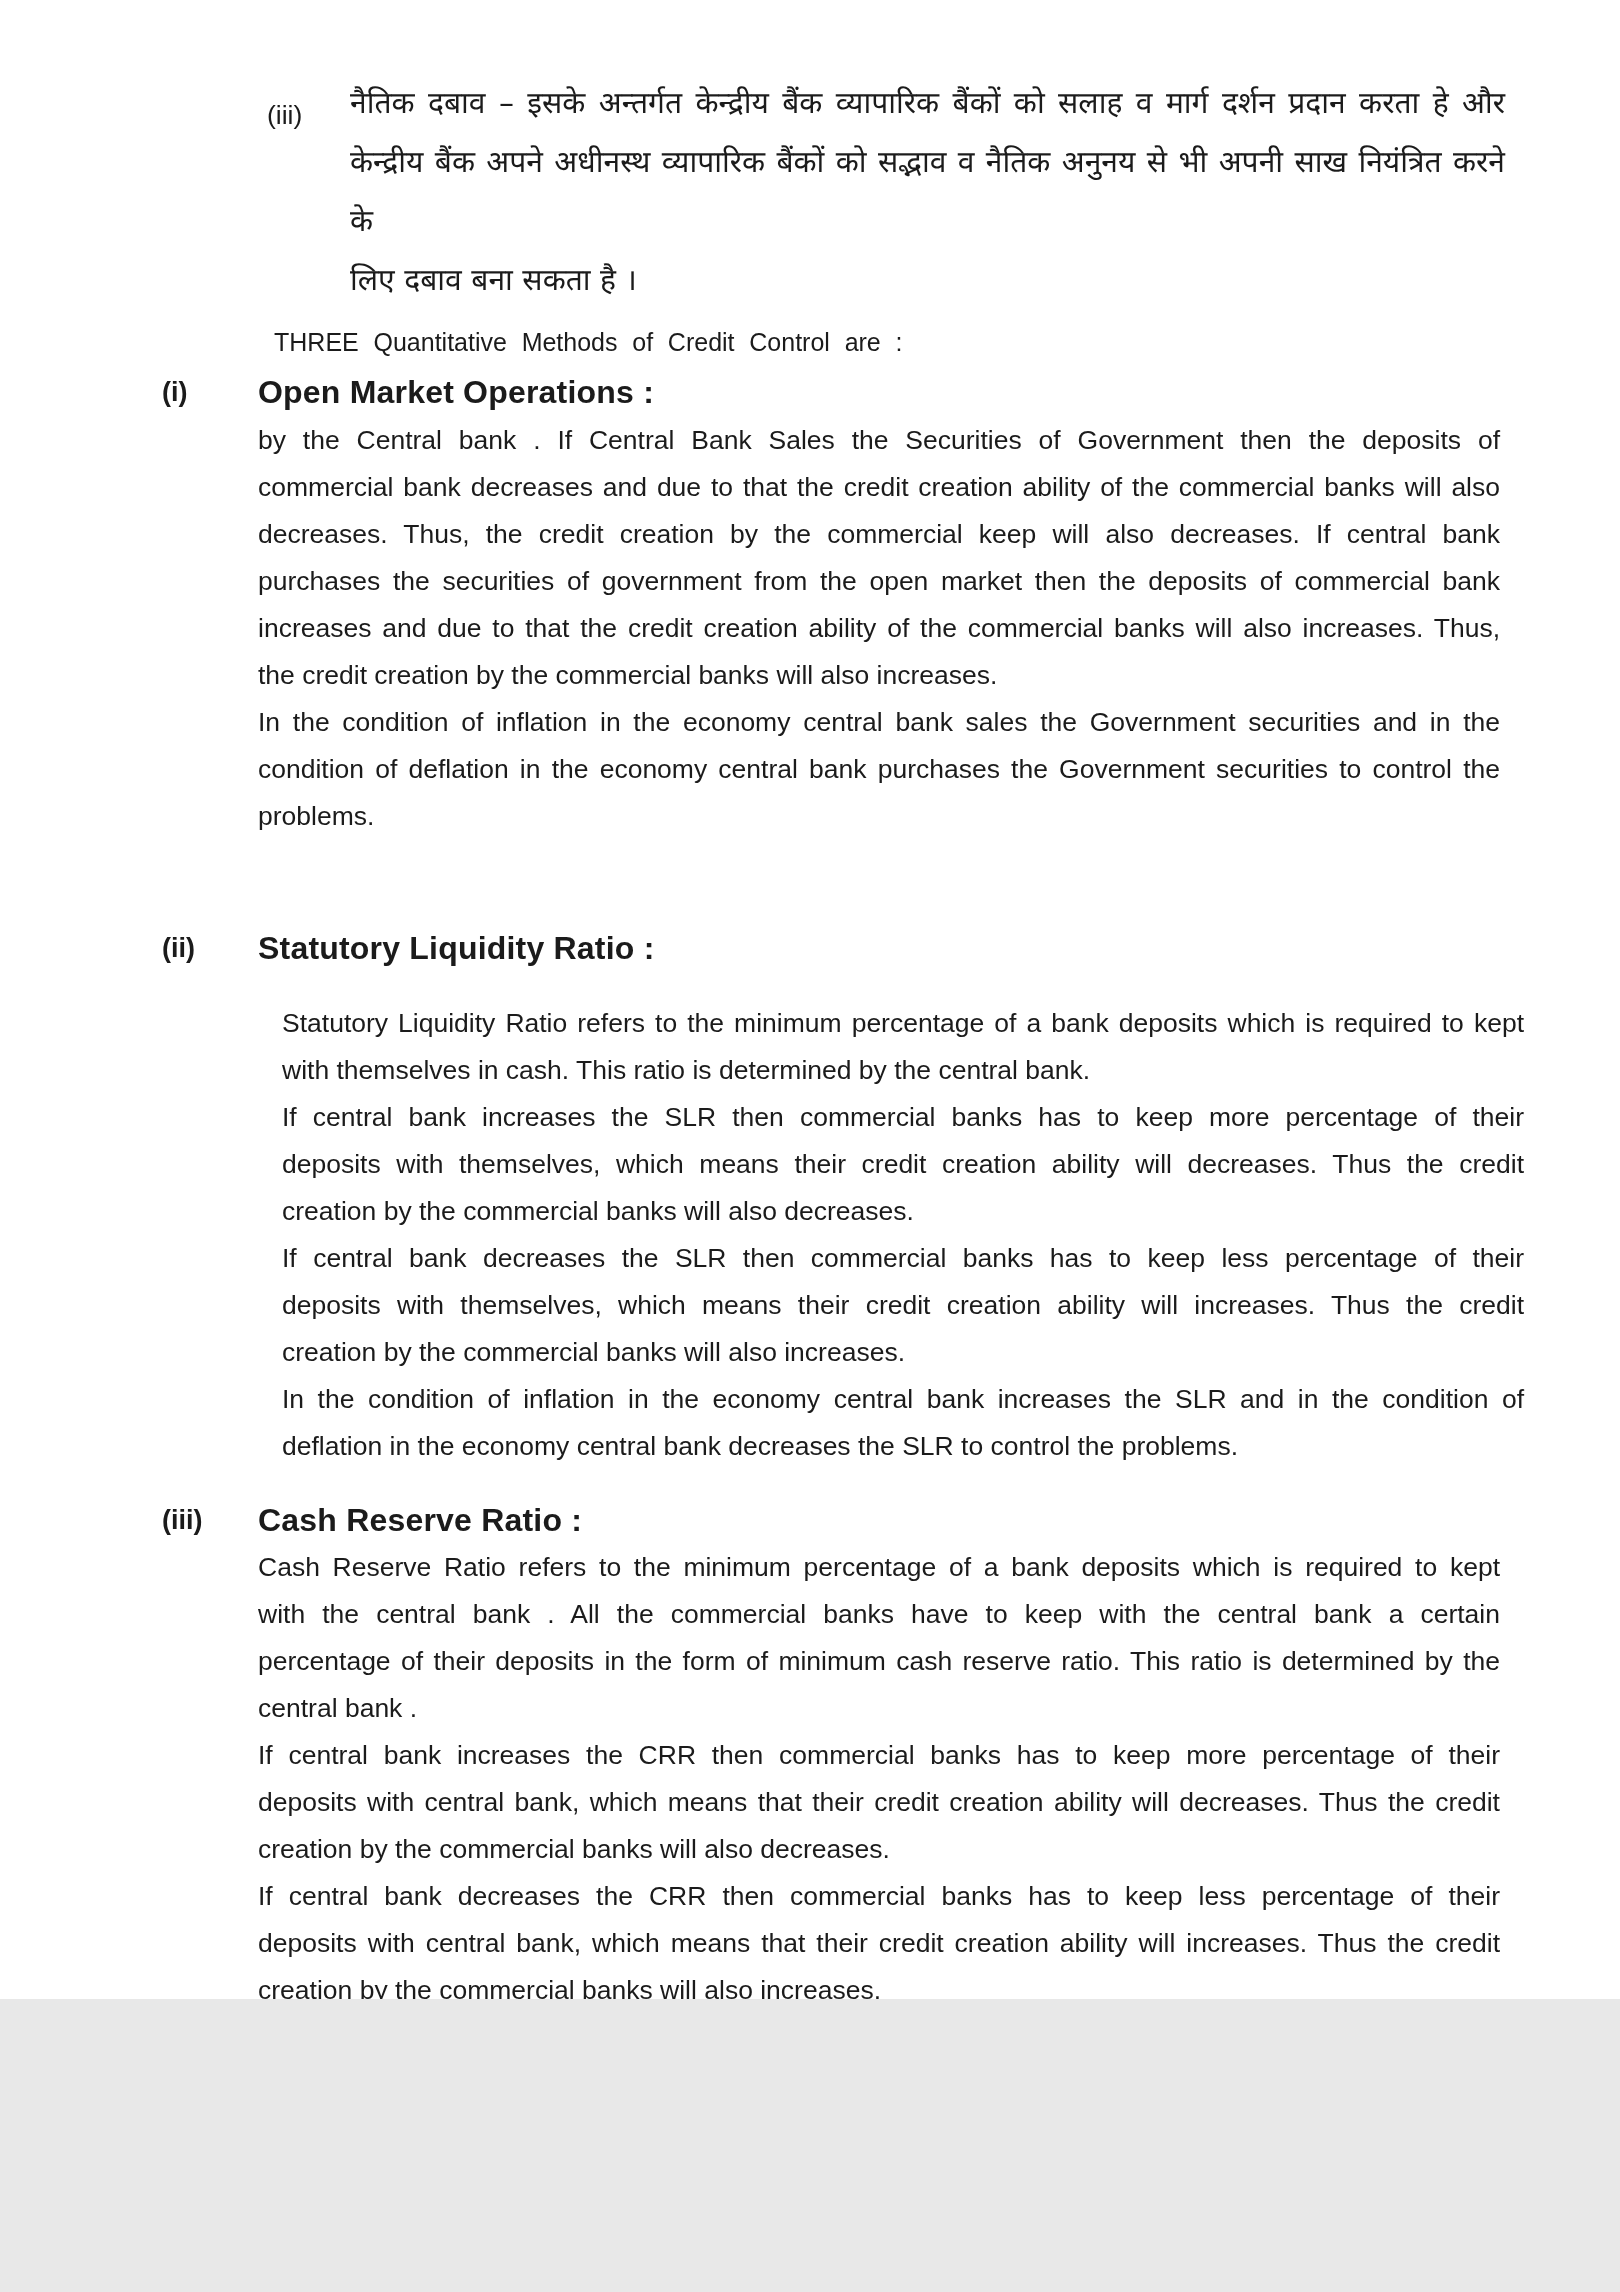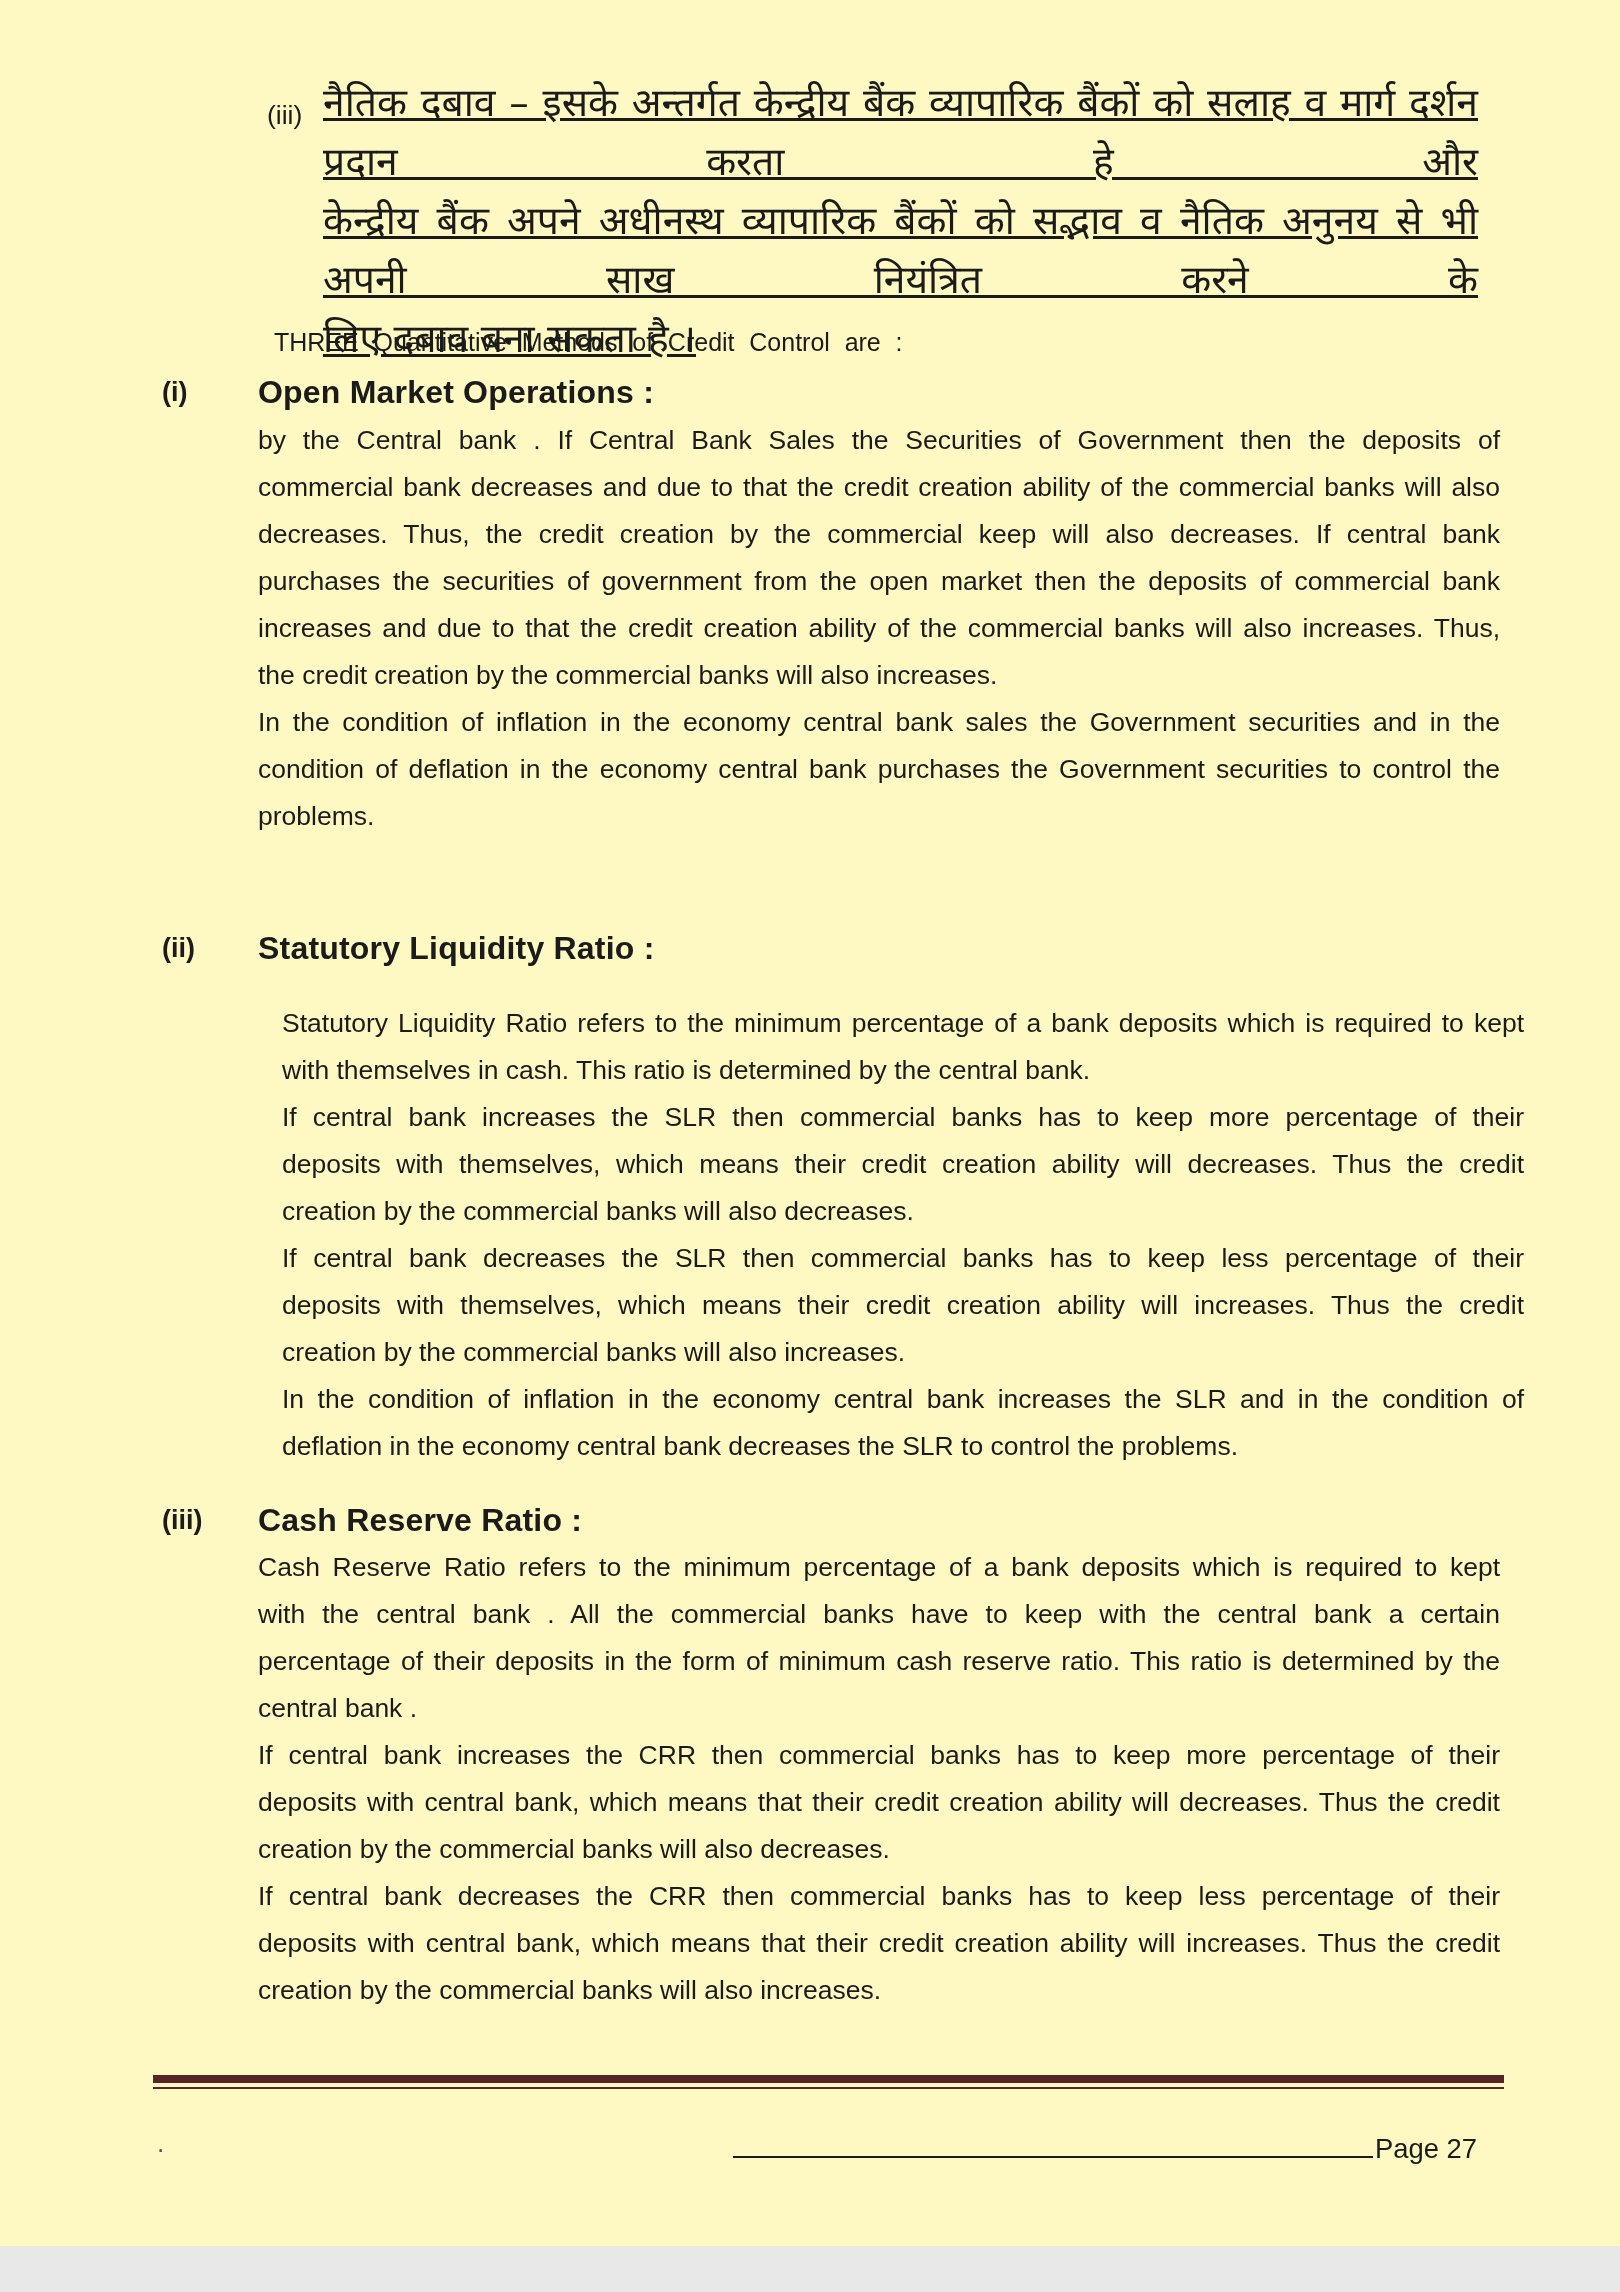--- a/index.html
+++ b/index.html
@@ -1,33 +1,33 @@
 <!DOCTYPE html>
 <html><head>
 <meta charset="utf-8">
 <style>
   html,body { margin:0; padding:0; background:#e8e8e8; }
   .page {
     position:relative;
-    width:1620px; height:2246px;
+    width:1620px; height:1999px;
     margin:0 auto;
-    background:#fef9c3;
+    background:#ffffff;
     font-family:"Liberation Sans", sans-serif;
     color:#1b1b1b;
     overflow:hidden;
   }
   
   .hindi-label {
     position:absolute; left:267px; top:96px;
     font-size:26.5px; line-height:39px;
   }
   .hindi-lines {
-    position:absolute; left:323px; top:73px; width:1155px;
+    position:absolute; left:350px; top:73px; width:1155px;
     font-family:"DejaVu Sans", sans-serif;
-    font-size:39px; line-height:59px;text-decoration:underline;
+    font-size:30px; line-height:59px;
   }
   
   .line { text-align:justify; text-align-last:justify; white-space:normal; }
   .line.flush { text-align-last:left; }
   
   .intro {
     position:absolute; left:274px; top:325px;
     font-size:25px; line-height:35px; word-spacing:7.8px;
   }
   

